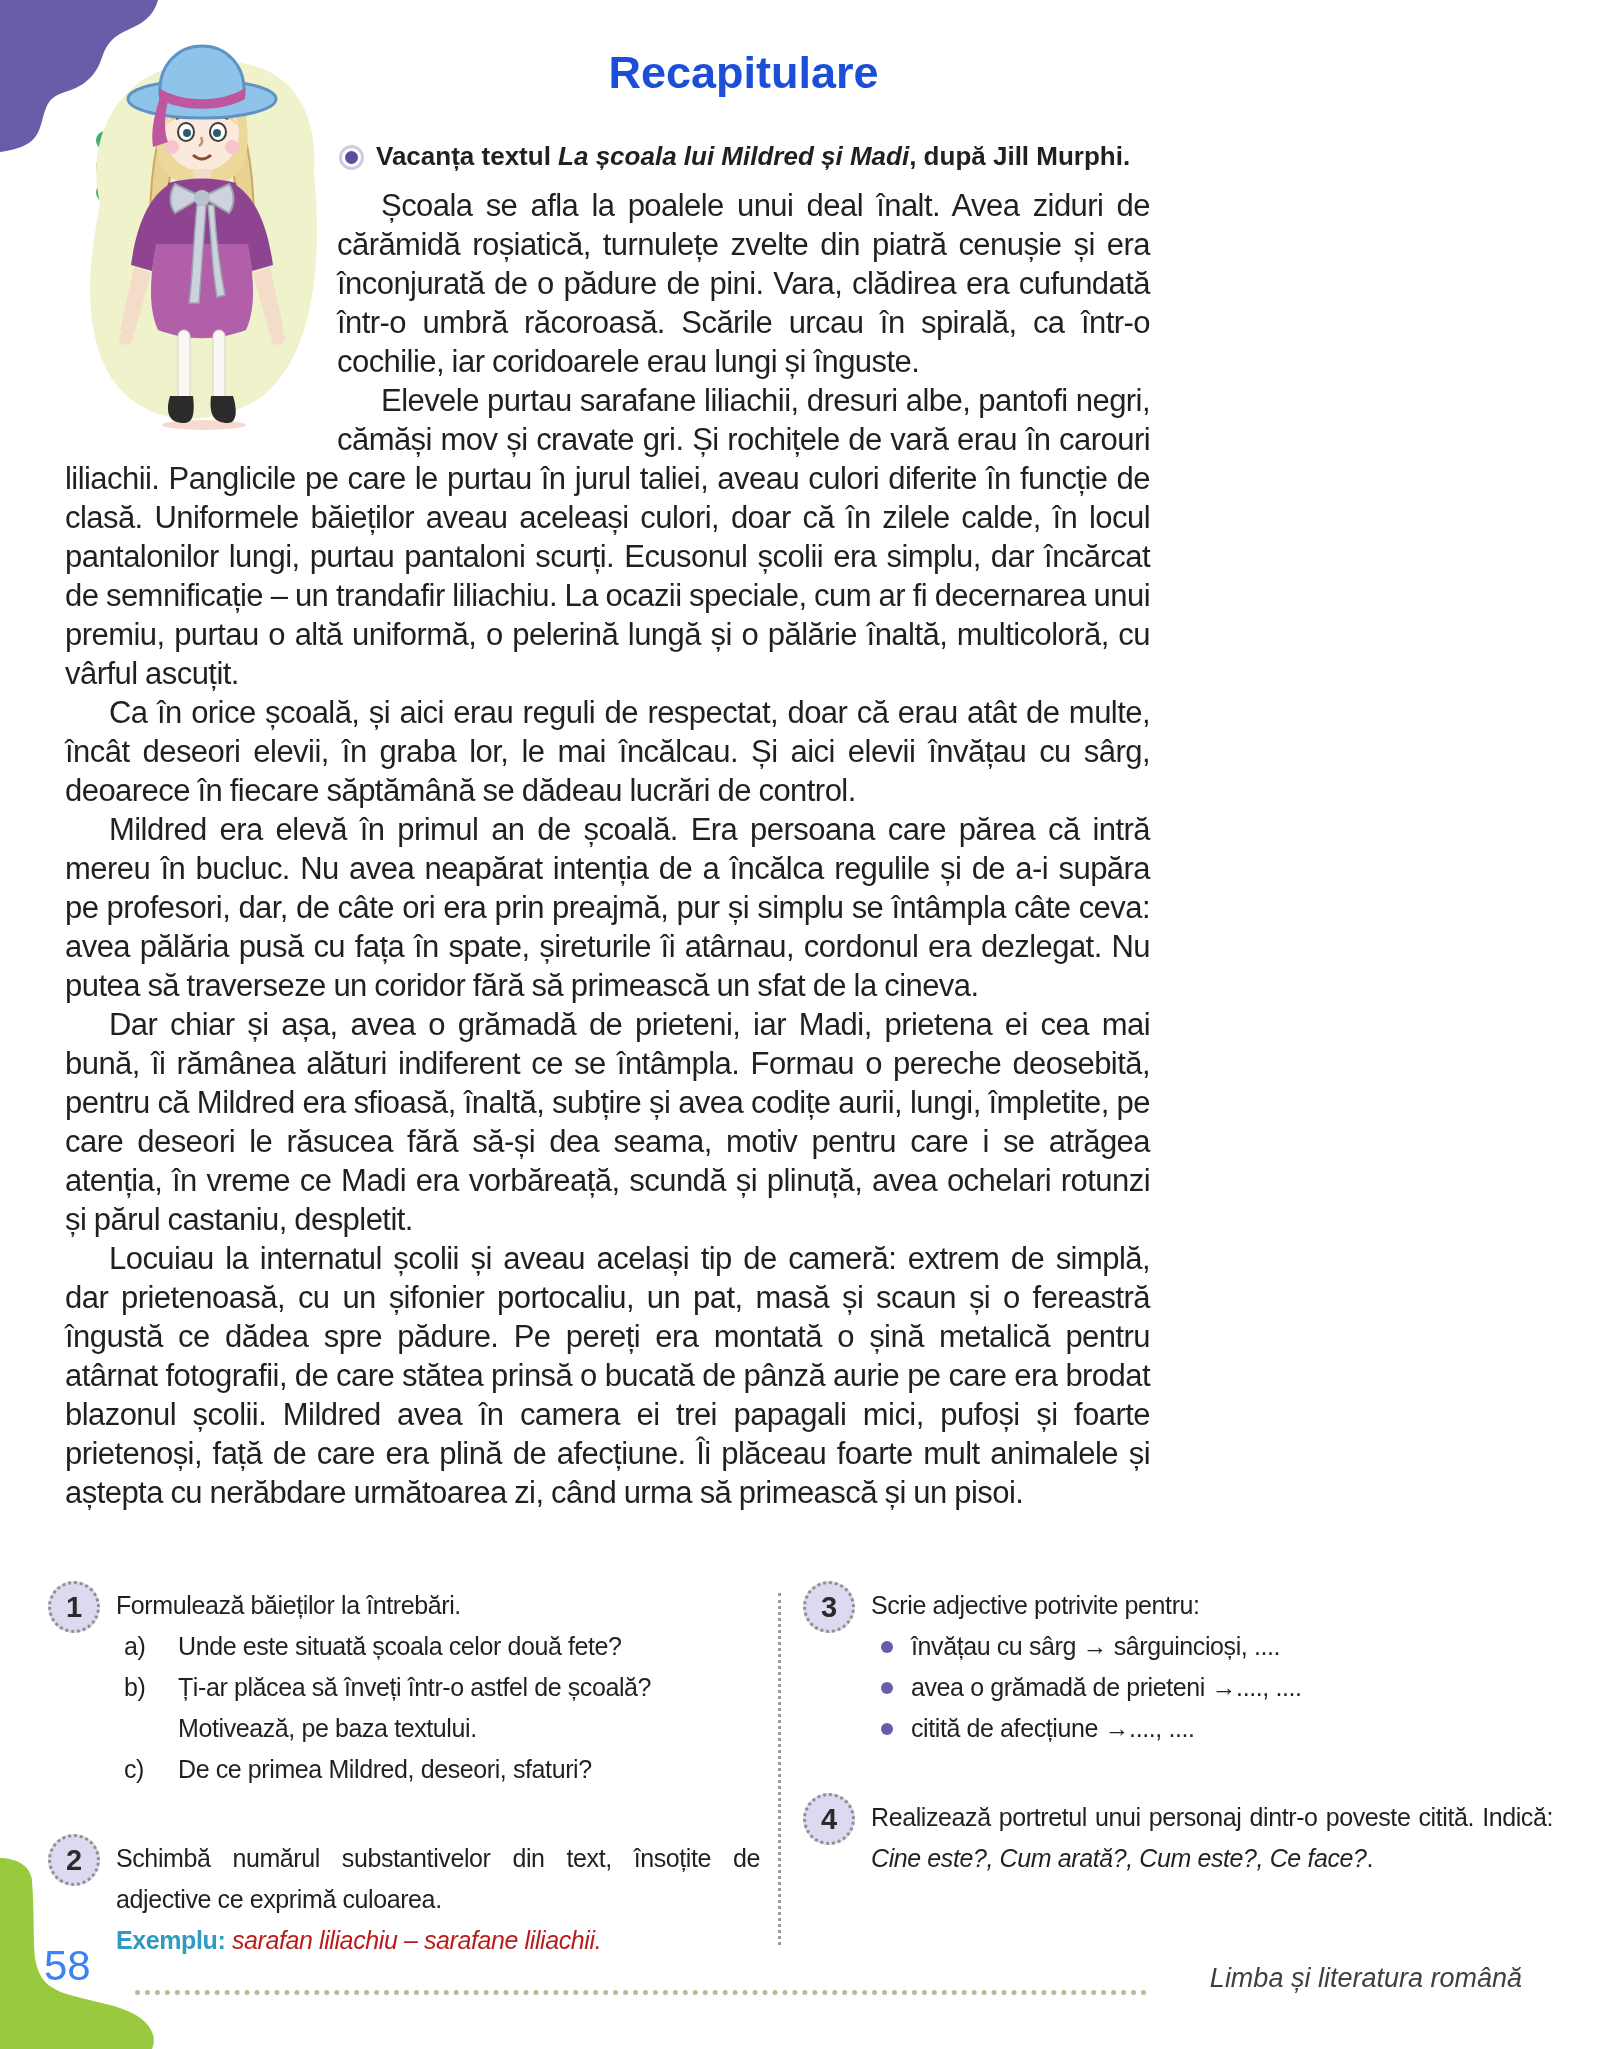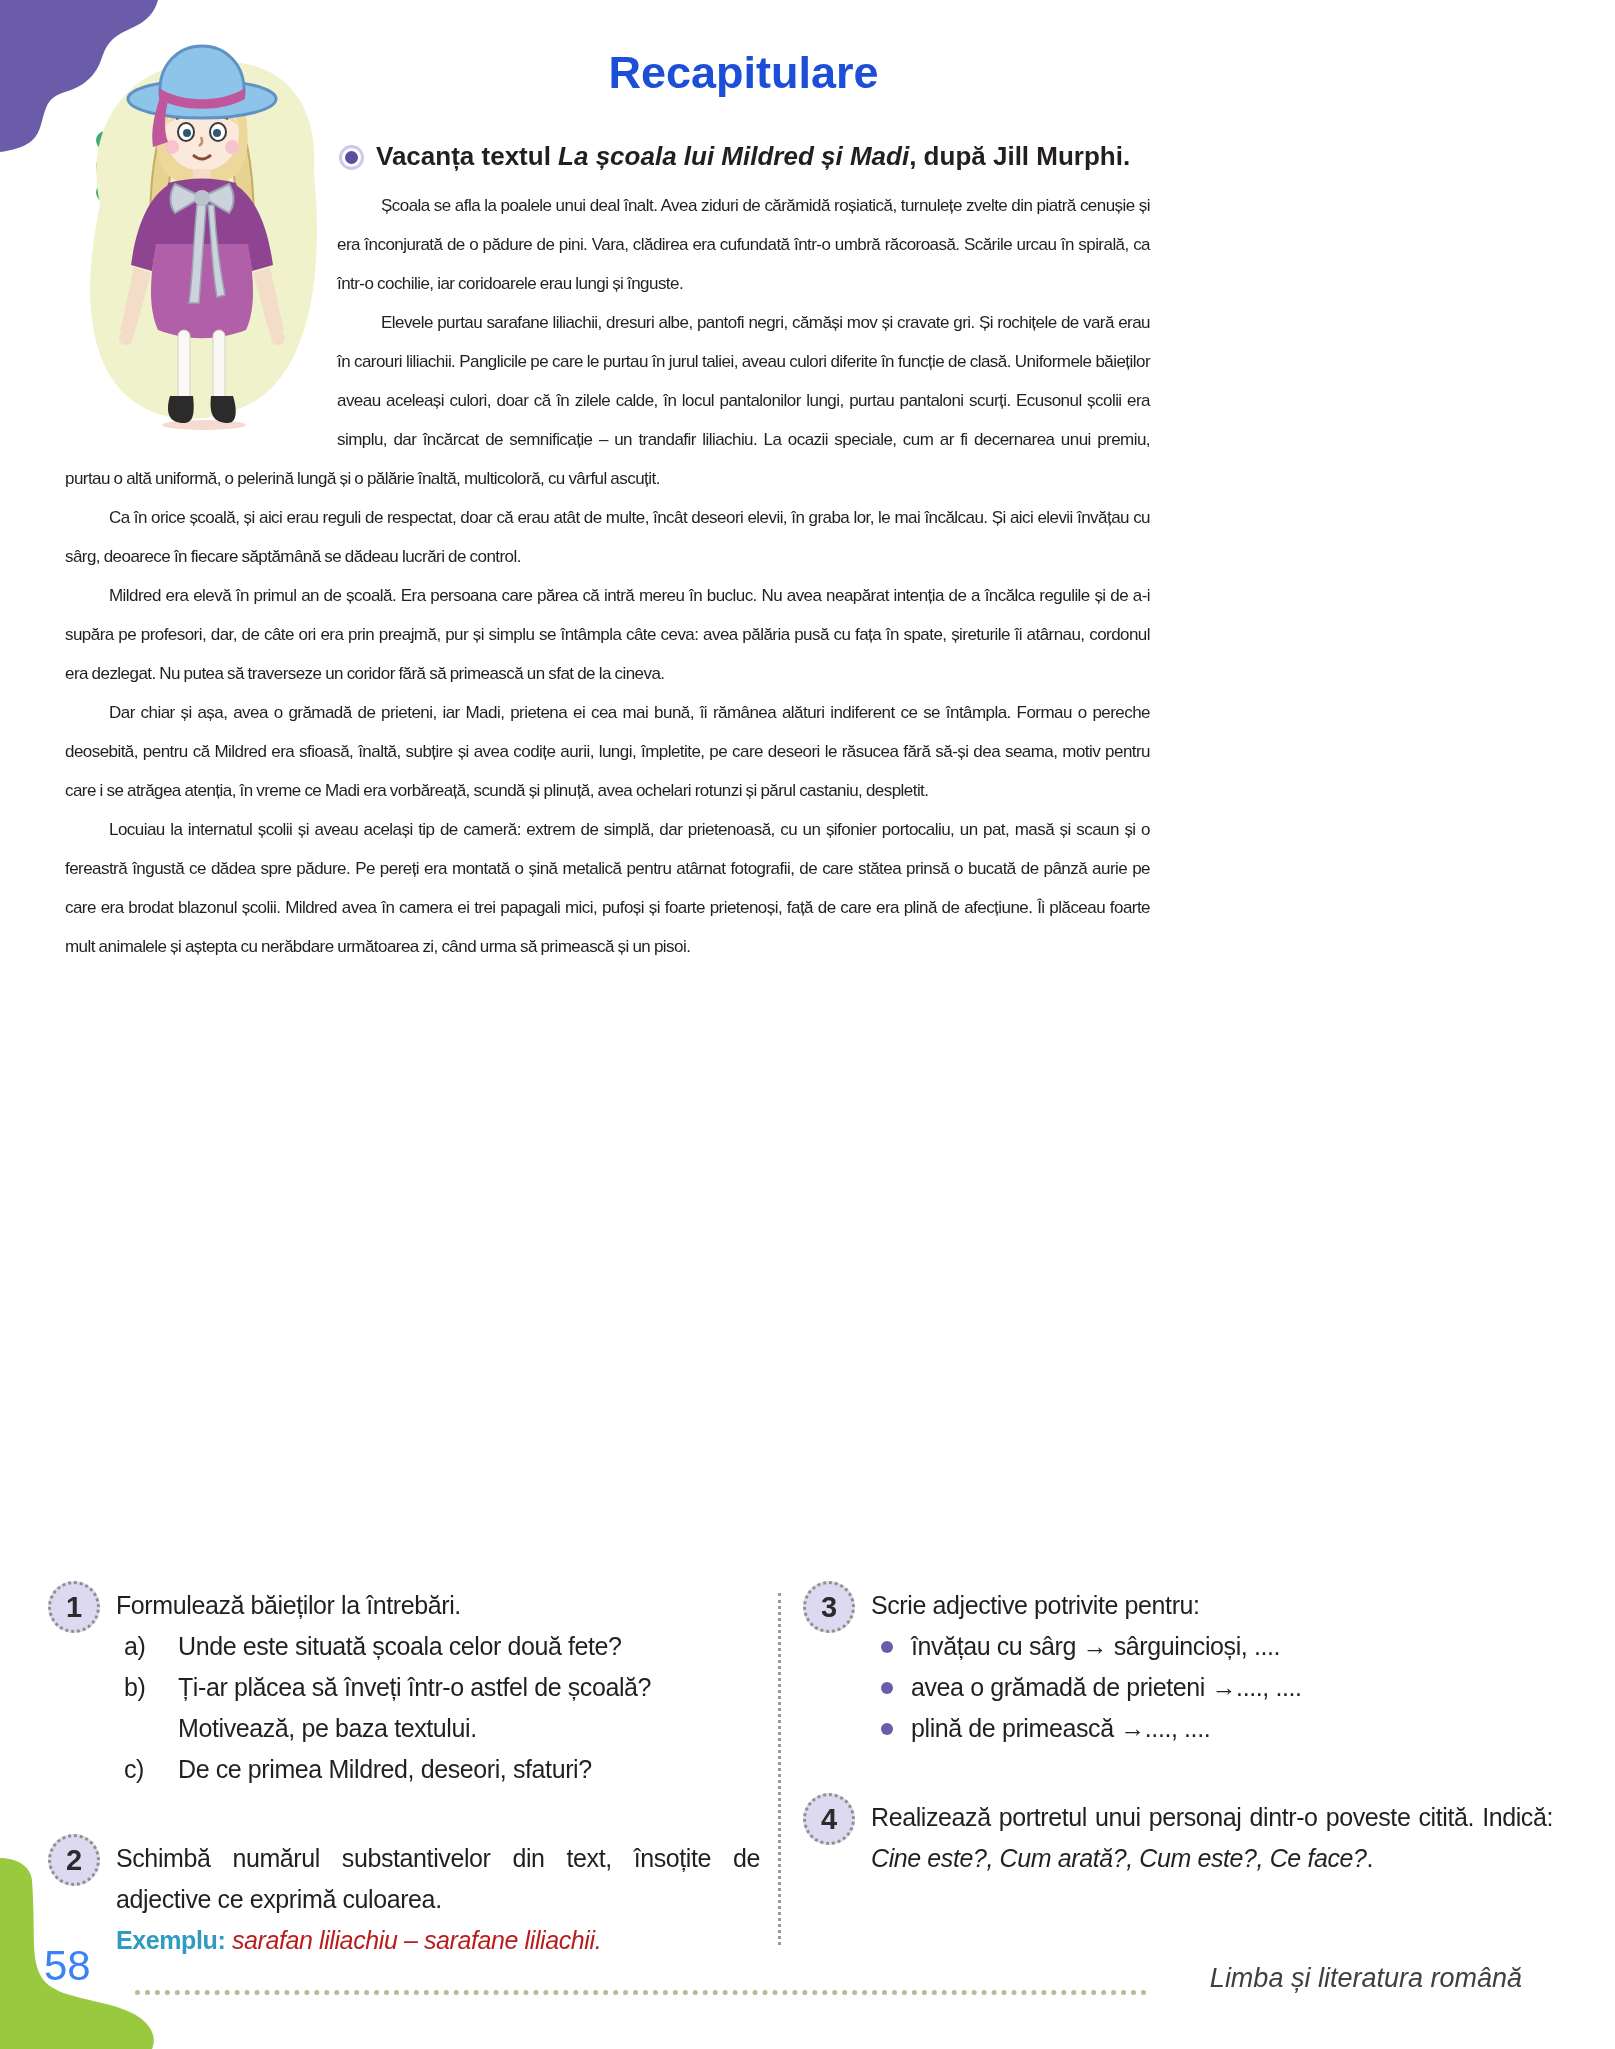--- a/index.html
+++ b/index.html
@@ -21,21 +21,21 @@
     font-size:45px;line-height:54px;font-weight:bold;color:#1d4ed8;
     text-align:center;margin:6px 0 0 0;
   }
   .instruction{margin-top:36px;font-weight:bold;font-size:26px;line-height:40px;}
   .read-bullet{
     display:inline-block;width:13px;height:13px;border-radius:50%;background:#5b4ea0;
     box-shadow:0 0 0 3px #ffffff,0 0 0 6px #cfc9e8;margin:0 18px 2px 8px;vertical-align:middle;
   }
   .story{margin-top:10px;}
   .story p{
-    margin:0;text-align:justify;font-size:17px;line-height:39px;
+    margin:0;text-align:justify;font-size:31px;line-height:39px;
     text-indent:44px;letter-spacing:-0.55px;word-spacing:-0.5px;
   }
   .it{font-style:italic;}
   
   .exercises{position:absolute;left:48px;top:1585px;width:1505px;display:flex;z-index:2;}
   .col-left{width:712px;}
   .col-divider{border-left:3px dotted #9a9a9a;height:352px;margin:8px 22px 0 18px;}
   .col-right{flex:1;}
   .exercise{display:flex;align-items:flex-start;}
   .exercise + .exercise{margin-top:48px;}
@@ -188,21 +188,21 @@
         <div class="ex-bullet">
           <span class="dot"></span>
           <span>învățau cu sârg → sârguincioși, ....</span>
         </div>
         <div class="ex-bullet">
           <span class="dot"></span>
           <span>avea o grămadă de prieteni →...., ....</span>
         </div>
         <div class="ex-bullet">
           <span class="dot"></span>
-          <span>plină de primească →...., ....</span>
+          <span>citită de afecțiune →...., ....</span>
         </div>
       </div>
     </div>
     <div class="exercise">
       <div class="badge">4</div>
       <div class="ex-body ex-just">
         <span>Realizează portretul unui personaj dintr-o poveste citită. Indică: </span><span class="it">Cine este?, Cum arată?, Cum este?, Ce face?</span><span>.</span>
       </div>
     </div>
   </div>

